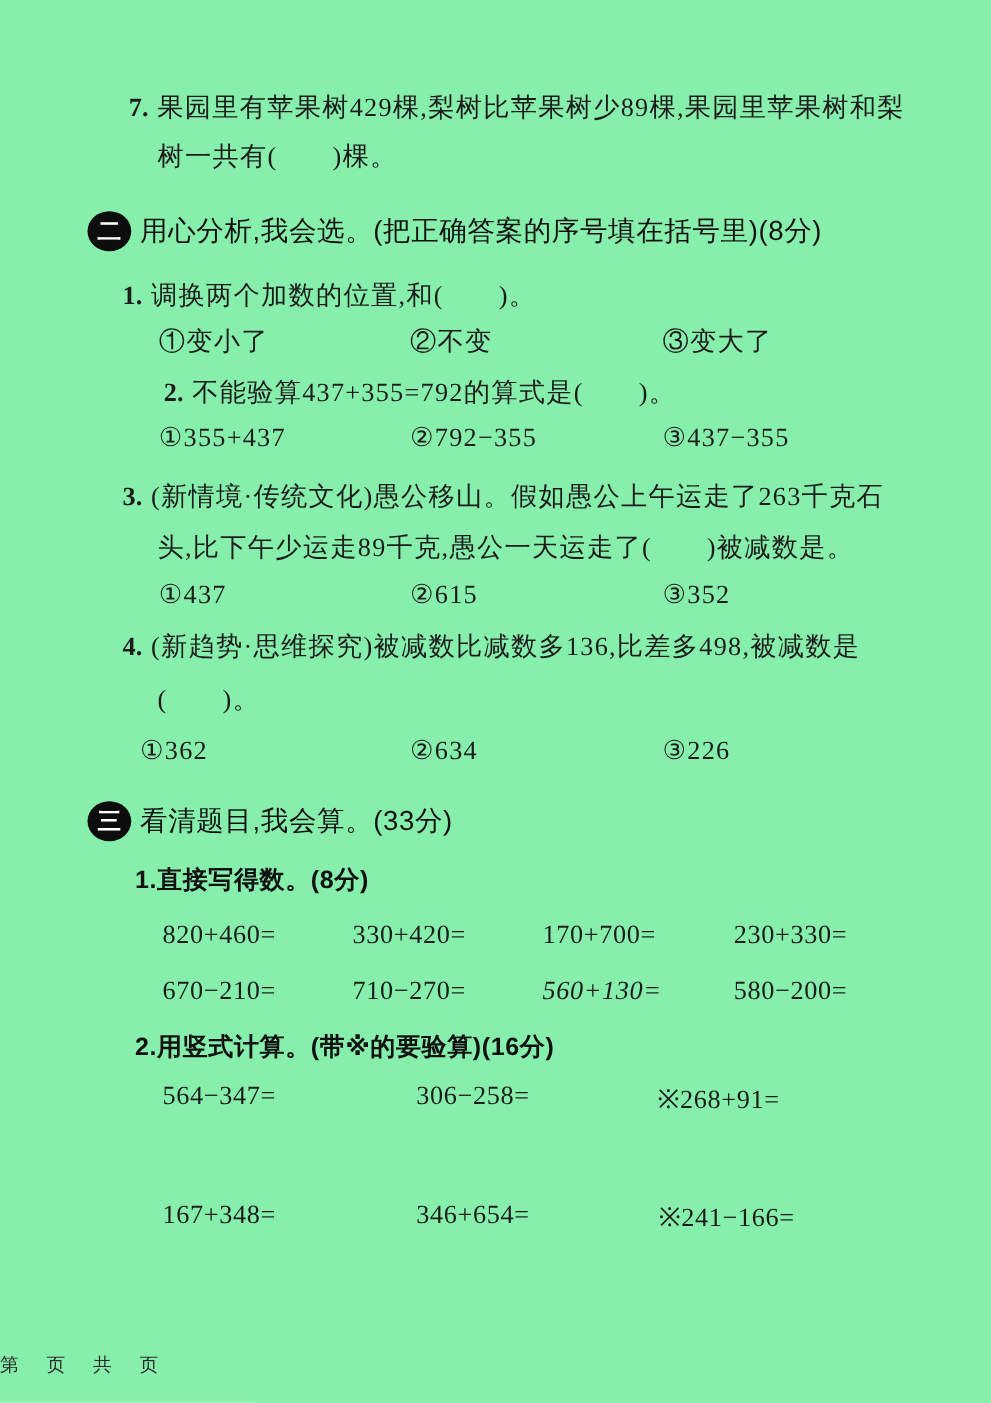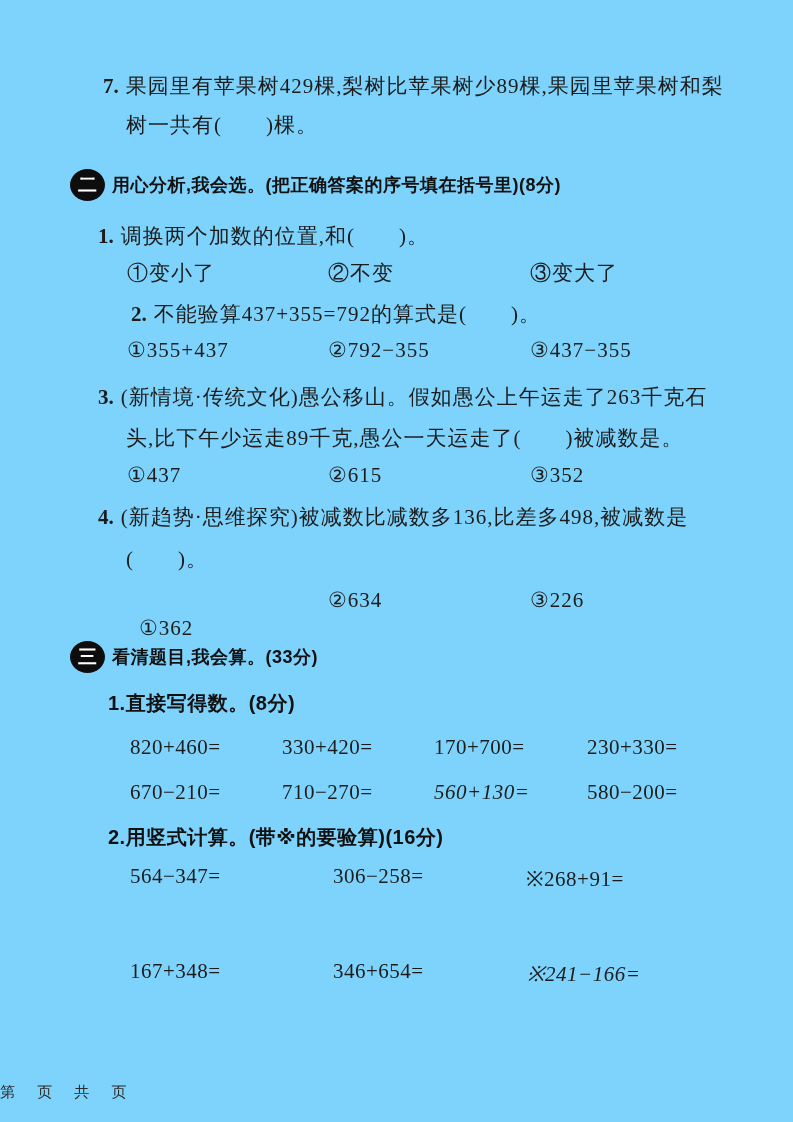--- a/index.html
+++ b/index.html
@@ -4,21 +4,21 @@
 <style>
   * { margin:0; padding:0; box-sizing:border-box; }
   html,body { width:793px; height:1122px; }
   body {
     position:relative;
     background:#ffffff;
     color:#1c1c1c;
     font-family:"Liberation Serif","DejaVu Serif",serif;
     overflow:hidden;
   }
-  .page { position:absolute; inset:0; background:#7dd3fc; }
+  .page { position:absolute; inset:0; background:#86efac; }
   .abs { position:absolute; white-space:nowrap; }
   .cjk {
     font-size:21px;
     letter-spacing:1px;
     font-family:"Liberation Serif","DejaVu Serif",serif;
   }
   .qnum {
     font-weight:bold;
     margin-right:7px;
     letter-spacing:0;
@@ -31,21 +31,21 @@
     width:35px; height:32px;
     background:#0d0d0d;
     border-radius:50%;
     color:#ffffff;
     display:flex; align-items:center; justify-content:center;
     font-size:19px; font-weight:bold;
     font-family:"Liberation Sans","DejaVu Sans",sans-serif;
     flex:0 0 auto;
   }
   .sec-title {
-    font-size:18px; font-weight:bold;
+    font-size:22px; font-weight:normal;
     font-family:"Liberation Sans","DejaVu Sans",sans-serif;
     letter-spacing:0.5px;
     color:#111;
   }
   .sub-title {
     font-size:20px; font-weight:bold;
     font-family:"Liberation Sans","DejaVu Sans",sans-serif;
     letter-spacing:0.5px;
     color:#111;
   }
@@ -92,21 +92,21 @@
   </div>
   <div class="abs cjk" style="left:126px; top:424px;">头,比下午少运走89千克,愚公一天运走了(　　)被减数是。</div>
   <span class="abs opt" style="left:127px; top:463px;">①437</span>
   <span class="abs opt" style="left:328px; top:463px;">②615</span>
   <span class="abs opt" style="left:530px; top:463px;">③352</span>
 
   <div class="abs cjk" style="left:98px; top:503px;">
     <span class="qnum">4.</span><span>(新趋势·思维探究)被减数比减数多136,比差多498,被减数是</span>
   </div>
   <div class="abs cjk" style="left:126px; top:545px;">(　　)。</div>
-  <span class="abs opt" style="left:139px; top:588px;margin-top:28px;">①362</span>
+  <span class="abs opt" style="left:112px; top:588px;">①362</span>
   <span class="abs opt" style="left:328px; top:588px;">②634</span>
   <span class="abs opt" style="left:530px; top:588px;">③226</span>
 
   <div class="abs sec-header" style="left:70px; top:641px;">
     <div class="badge">三</div>
     <div class="sec-title">看清题目,我会算。(33分)</div>
   </div>
 
   <div class="abs sub-title" style="left:108px; top:690px;">1.直接写得数。(8分)</div>
 
@@ -121,17 +121,17 @@
   <span class="abs math" style="left:587px; top:780px;">580−200=</span>
 
   <div class="abs sub-title" style="left:108px; top:824px;">2.用竖式计算。(带※的要验算)(16分)</div>
 
   <span class="abs math" style="left:130px; top:864px;">564−347=</span>
   <span class="abs math" style="left:333px; top:864px;">306−258=</span>
   <span class="abs math" style="left:526px; top:864px;">※268+91=</span>
 
   <span class="abs math" style="left:130px; top:959px;">167+348=</span>
   <span class="abs math" style="left:333px; top:959px;">346+654=</span>
-  <span class="abs math" style="left:527px; top:959px;font-style:italic;">※241−166=</span>
+  <span class="abs math" style="left:527px; top:959px;">※241−166=</span>
 
   <div class="abs footer">第 页 共 页</div>
 
 </div>
 
 </body></html>

